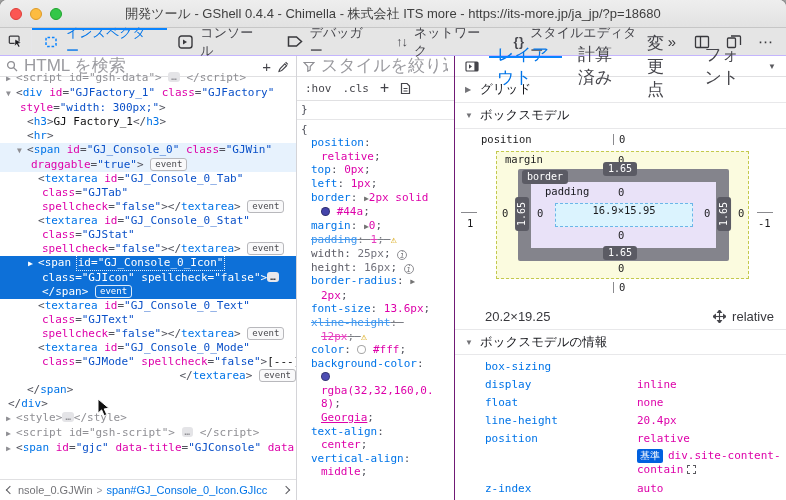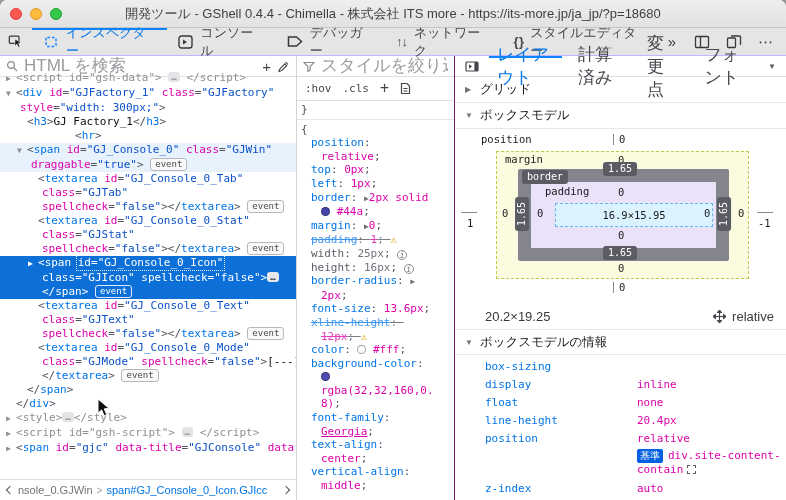--- a/index.html
+++ b/index.html
@@ -125,23 +125,23 @@
   
   .bm{ position:relative; height:174px; flex:none;
     font-family:"DejaVu Sans Mono",monospace; font-size:10.5px; color:#1a1a1c; }
   .bm-abs{ position:absolute; white-space:nowrap; }
   .bm-margin{ position:absolute; left:41px; top:22px; width:253px; height:128px;
     background:#fbfbdf; border:1px dashed #c3c94e; }
   .bm-border{ position:absolute; left:63px; top:40px; width:211px; height:92px;
     background:#84848c; border-radius:2px; }
   .bm-padding{ position:absolute; left:76px; top:53px; width:185px; height:66px;
     background:#e9e2f8; }
-  .bm-content{ position:absolute; left:100px; top:74px; width:158px; height:24px;
+  .bm-content{ position:absolute; left:100px; top:74px; width:138px; height:24px;
     background:#dbf3fe; border:1px dashed #6bb6e8; display:flex;
-    align-items:center; justify-content:center; }
+    align-items:flex-start; justify-content:center; }
   .bm-badge{ background:#5b5b64; color:#fff; font-size:10px; line-height:14px;
     padding:0 5px; border-radius:3px; }
   .bm-rot{ transform:rotate(-90deg); transform-origin:center; }
   .bm-tick{ width:1px; height:11px; background:#8a8a8e; display:inline-block;
     vertical-align:-2px; margin-right:5px; }
   .bm-dash{ display:inline-block; width:16px; height:1px; background:#8a8a8e; vertical-align:3px; }
   .bm-foot{ height:26px; flex:none; display:flex; align-items:center; padding:0 12px 0 30px;
     font-size:13px; color:#38383d; }
   .bm-foot .fspacer{ flex:1; }
   .bm-foot .moveico{ margin-right:6px; display:flex; align-items:center; }
@@ -255,40 +255,40 @@
           <svg width="13" height="13" viewBox="0 0 13 13">
               <path d="M2 11.5 c0,0 .6-2.4 1.4-3.2 l4.4-4.4 1.8 1.8 -4.4 4.4 c-.8 .8 -3.2 1.4 -3.2 1.4 z M8.6 2.2 l2.2 2.2" fill="none" stroke="#45454b" stroke-width="1.2"></path>
             </svg>
         </span>
       </div>
       <div class="markup" id="markup">
           <div class="mrow dim" style="padding-left: 16px;"><span class="tk-ar">▶</span><span class="tk-p">&lt;</span><span class="tk-t">script</span><span class="tk-p"> </span><span class="tk-a">id</span><span class="tk-p">=</span><span class="tk-v">"gsh-data"</span><span class="tk-p">&gt;</span><span class="tk-p"> </span><span class="tk-dot">…</span><span class="tk-p"> </span><span class="tk-p">&lt;/</span><span class="tk-t">script</span><span class="tk-p">&gt;</span></div>
           <div class="mrow" style="padding-left: 16px;"><span class="tk-ar">▼</span><span class="tk-p">&lt;</span><span class="tk-t">div</span><span class="tk-p"> </span><span class="tk-a">id</span><span class="tk-p">=</span><span class="tk-v">"GJFactory_1"</span><span class="tk-p"> </span><span class="tk-a">class</span><span class="tk-p">=</span><span class="tk-v">"GJFactory"</span></div>
           <div class="mrow" style="padding-left: 20px;"><span class="tk-a">style</span><span class="tk-p">=</span><span class="tk-v">"width: 300px;"</span><span class="tk-p">&gt;</span></div>
           <div class="mrow" style="padding-left: 27px;"><span class="tk-p">&lt;</span><span class="tk-t">h3</span><span class="tk-p">&gt;</span><span class="tk-x">GJ Factory_1</span><span class="tk-p">&lt;/</span><span class="tk-t">h3</span><span class="tk-p">&gt;</span></div>
-          <div class="mrow" style="padding-left: 27px; margin-left: 48px;"><span class="tk-p">&lt;</span><span class="tk-t">hr</span><span class="tk-p">&gt;</span></div>
+          <div class="mrow" style="padding-left: 27px;"><span class="tk-p">&lt;</span><span class="tk-t">hr</span><span class="tk-p">&gt;</span></div>
           <div class="mrow hl" style="padding-left: 27px;"><span class="tk-ar">▼</span><span class="tk-p">&lt;</span><span class="tk-t">span</span><span class="tk-p"> </span><span class="tk-a">id</span><span class="tk-p">=</span><span class="tk-v">"GJ_Console_0"</span><span class="tk-p"> </span><span class="tk-a">class</span><span class="tk-p">=</span><span class="tk-v">"GJWin"</span></div>
           <div class="mrow hl" style="padding-left: 31px;"><span class="tk-a">draggable</span><span class="tk-p">=</span><span class="tk-v">"true"</span><span class="tk-p">&gt;</span><span class="tk-p"> </span><span class="tk-ev">event</span></div>
           <div class="mrow" style="padding-left: 38px;"><span class="tk-p">&lt;</span><span class="tk-t">textarea</span><span class="tk-p"> </span><span class="tk-a">id</span><span class="tk-p">=</span><span class="tk-v">"GJ_Console_0_Tab"</span></div>
           <div class="mrow" style="padding-left: 42px;"><span class="tk-a">class</span><span class="tk-p">=</span><span class="tk-v">"GJTab"</span></div>
           <div class="mrow" style="padding-left: 42px;"><span class="tk-a">spellcheck</span><span class="tk-p">=</span><span class="tk-v">"false"</span><span class="tk-p">&gt;</span><span class="tk-p">&lt;/</span><span class="tk-t">textarea</span><span class="tk-p">&gt;</span><span class="tk-p"> </span><span class="tk-ev">event</span></div>
           <div class="mrow" style="padding-left: 38px;"><span class="tk-p">&lt;</span><span class="tk-t">textarea</span><span class="tk-p"> </span><span class="tk-a">id</span><span class="tk-p">=</span><span class="tk-v">"GJ_Console_0_Stat"</span></div>
           <div class="mrow" style="padding-left: 42px;"><span class="tk-a">class</span><span class="tk-p">=</span><span class="tk-v">"GJStat"</span></div>
           <div class="mrow" style="padding-left: 42px;"><span class="tk-a">spellcheck</span><span class="tk-p">=</span><span class="tk-v">"false"</span><span class="tk-p">&gt;</span><span class="tk-p">&lt;/</span><span class="tk-t">textarea</span><span class="tk-p">&gt;</span><span class="tk-p"> </span><span class="tk-ev">event</span></div>
           <div class="mrow sel" style="padding-left: 38px;"><span class="tk-ar">▶</span><span class="tk-p">&lt;</span><span class="tk-t">span</span><span class="tk-p"> </span><span class="tk-box"><span class="tk-a">id</span><span class="tk-p">=</span><span class="tk-v">"GJ_Console_0_Icon"</span></span></div>
           <div class="mrow sel" style="padding-left: 42px;"><span class="tk-a">class</span><span class="tk-p">=</span><span class="tk-v">"GJIcon"</span><span class="tk-p"> </span><span class="tk-a">spellcheck</span><span class="tk-p">=</span><span class="tk-v">"false"</span><span class="tk-p">&gt;</span><span class="tk-dot">…</span></div>
           <div class="mrow sel" style="padding-left: 42px;"><span class="tk-p">&lt;/</span><span class="tk-t">span</span><span class="tk-p">&gt;</span><span class="tk-p"> </span><span class="tk-ev">event</span></div>
           <div class="mrow" style="padding-left: 38px;"><span class="tk-p">&lt;</span><span class="tk-t">textarea</span><span class="tk-p"> </span><span class="tk-a">id</span><span class="tk-p">=</span><span class="tk-v">"GJ_Console_0_Text"</span></div>
           <div class="mrow" style="padding-left: 42px;"><span class="tk-a">class</span><span class="tk-p">=</span><span class="tk-v">"GJText"</span></div>
           <div class="mrow" style="padding-left: 42px;"><span class="tk-a">spellcheck</span><span class="tk-p">=</span><span class="tk-v">"false"</span><span class="tk-p">&gt;</span><span class="tk-p">&lt;/</span><span class="tk-t">textarea</span><span class="tk-p">&gt;</span><span class="tk-p"> </span><span class="tk-ev">event</span></div>
           <div class="mrow" style="padding-left: 38px;"><span class="tk-p">&lt;</span><span class="tk-t">textarea</span><span class="tk-p"> </span><span class="tk-a">id</span><span class="tk-p">=</span><span class="tk-v">"GJ_Console_0_Mode"</span></div>
           <div class="mrow" style="padding-left: 42px;"><span class="tk-a">class</span><span class="tk-p">=</span><span class="tk-v">"GJMode"</span><span class="tk-p"> </span><span class="tk-a">spellcheck</span><span class="tk-p">=</span><span class="tk-v">"false"</span><span class="tk-p">&gt;</span><span class="tk-x">[---]</span></div>
-          <div class="mrow" style="padding-left: 42px;"><span class="tk-p">&lt;/</span><span class="tk-t">textarea</span><span class="tk-p">&gt;</span><span class="tk-p"> </span><span class="tk-ev">event</span></div>
+          <div class="mrow" style="padding-left: 42px; text-align: right;"><span class="tk-p">&lt;/</span><span class="tk-t">textarea</span><span class="tk-p">&gt;</span><span class="tk-p"> </span><span class="tk-ev">event</span></div>
           <div class="mrow" style="padding-left: 27px;"><span class="tk-p">&lt;/</span><span class="tk-t">span</span><span class="tk-p">&gt;</span></div>
-          <div class="mrow" style="padding-left: 16px;"><span class="tk-p">&lt;/</span><span class="tk-t">div</span><span class="tk-p">&gt;</span></div>
+          <div class="mrow" style="padding-left: 8px;"><span class="tk-p">&lt;/</span><span class="tk-t">div</span><span class="tk-p">&gt;</span></div>
           <div class="mrow dim" style="padding-left: 16px;"><span class="tk-ar">▶</span><span class="tk-p">&lt;</span><span class="tk-t">style</span><span class="tk-p">&gt;</span><span class="tk-dot">…</span><span class="tk-p">&lt;/</span><span class="tk-t">style</span><span class="tk-p">&gt;</span></div>
           <div class="mrow dim" style="padding-left: 16px;"><span class="tk-ar">▶</span><span class="tk-p">&lt;</span><span class="tk-t">script</span><span class="tk-p"> </span><span class="tk-a">id</span><span class="tk-p">=</span><span class="tk-v">"gsh-script"</span><span class="tk-p">&gt;</span><span class="tk-p"> </span><span class="tk-dot">…</span><span class="tk-p"> </span><span class="tk-p">&lt;/</span><span class="tk-t">script</span><span class="tk-p">&gt;</span></div>
           <div class="mrow" style="padding-left: 16px;"><span class="tk-ar">▶</span><span class="tk-p">&lt;</span><span class="tk-t">span</span><span class="tk-p"> </span><span class="tk-a">id</span><span class="tk-p">=</span><span class="tk-v">"gjc"</span><span class="tk-p"> </span><span class="tk-a">data-title</span><span class="tk-p">=</span><span class="tk-v">"GJConsole"</span><span class="tk-p"> </span><span class="tk-a">data-</span></div>
         </div>
       <div class="crumbbar">
         <span class="chev l">
             <i></i>
           </span>
         <span class="crumb prev">nsole_0.GJWin</span>
         <span class="crumb-sep">&gt;</span>
@@ -339,21 +339,20 @@
             <div class="rrow" style="padding-left: 14px;"><span class="tk-n">border-radius</span><span class="tk-p">: </span><span class="tk-arr">▶</span></div>
             <div class="rrow" style="padding-left: 24px;"><span class="tk-cv">2px</span><span class="tk-p">;</span></div>
             <div class="rrow" style="padding-left: 14px;"><span class="tk-n">font-size</span><span class="tk-p">: </span><span class="tk-cv">13.6px</span><span class="tk-p">;</span></div>
             <div class="rrow strike" style="padding-left: 14px;"><span class="tk-n">xline-height</span><span class="tk-p">: </span></div>
             <div class="rrow strike" style="padding-left: 24px;"><span class="tk-cv">12px</span><span class="tk-p">;</span><span class="tk-p"> </span><span class="tk-warn">⚠</span></div>
             <div class="rrow" style="padding-left: 14px;"><span class="tk-n">color</span><span class="tk-p">: </span><span class="tk-sw" style="background: rgb(255, 255, 255);"></span><span class="tk-p"> </span><span class="tk-cv">#fff</span><span class="tk-p">;</span></div>
             <div class="rrow" style="padding-left: 14px;"><span class="tk-n">background-color</span><span class="tk-p">: </span></div>
             <div class="rrow" style="padding-left: 24px;"><span class="tk-sw" style="background: rgba(32, 32, 160, 0.8);"></span></div>
             <div class="rrow" style="padding-left: 24px;"><span class="tk-cv">rgba(32,32,160,0.</span></div>
             <div class="rrow" style="padding-left: 24px;"><span class="tk-cv">8)</span><span class="tk-p">;</span></div>
-            <div class="rrow" style="padding-left: 14px;"><span class="tk-n">font-family</span><span class="tk-p">: </span></div>
             <div class="rrow" style="padding-left: 24px;"><span class="tk-cvu">Georgia</span><span class="tk-p">;</span></div>
             <div class="rrow" style="padding-left: 14px;"><span class="tk-n">text-align</span><span class="tk-p">: </span></div>
             <div class="rrow" style="padding-left: 24px;"><span class="tk-cv">center</span><span class="tk-p">;</span></div>
             <div class="rrow" style="padding-left: 14px;"><span class="tk-n">vertical-align</span><span class="tk-p">: </span></div>
             <div class="rrow" style="padding-left: 24px;"><span class="tk-cv">middle</span><span class="tk-p">;</span></div>
           </div>
       </div>
     </section>
 
     <section class="panel rightp">

